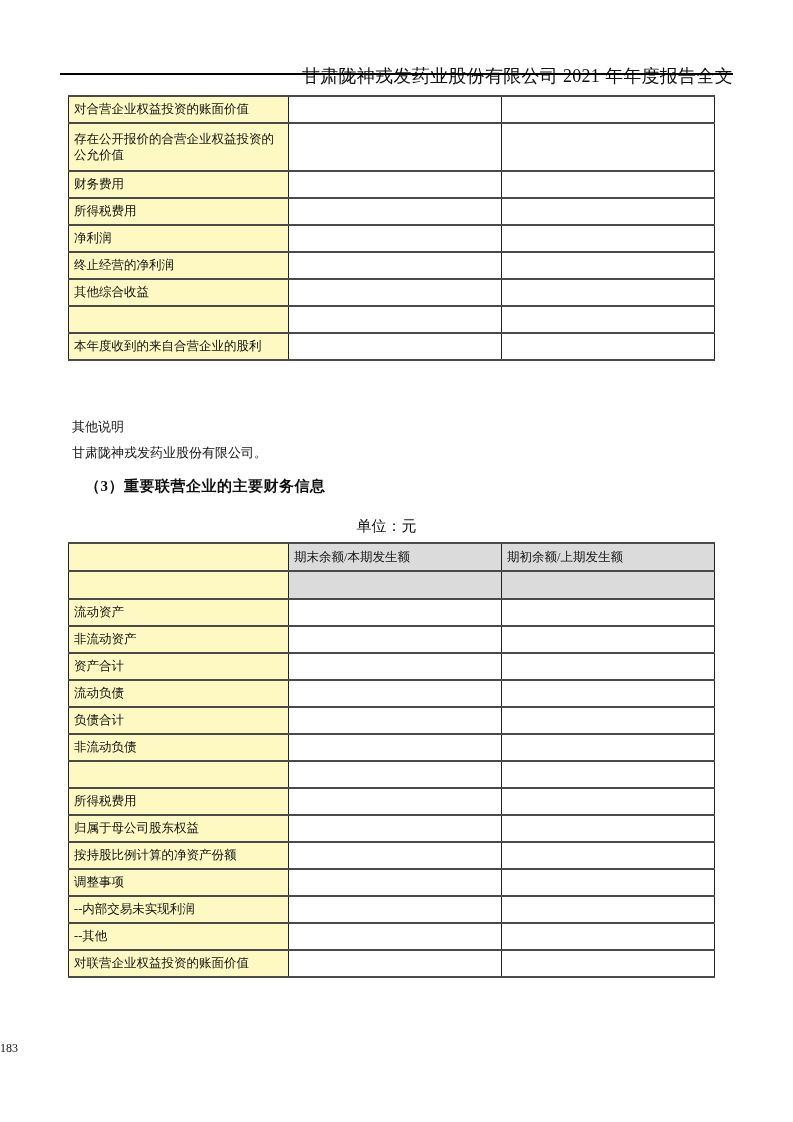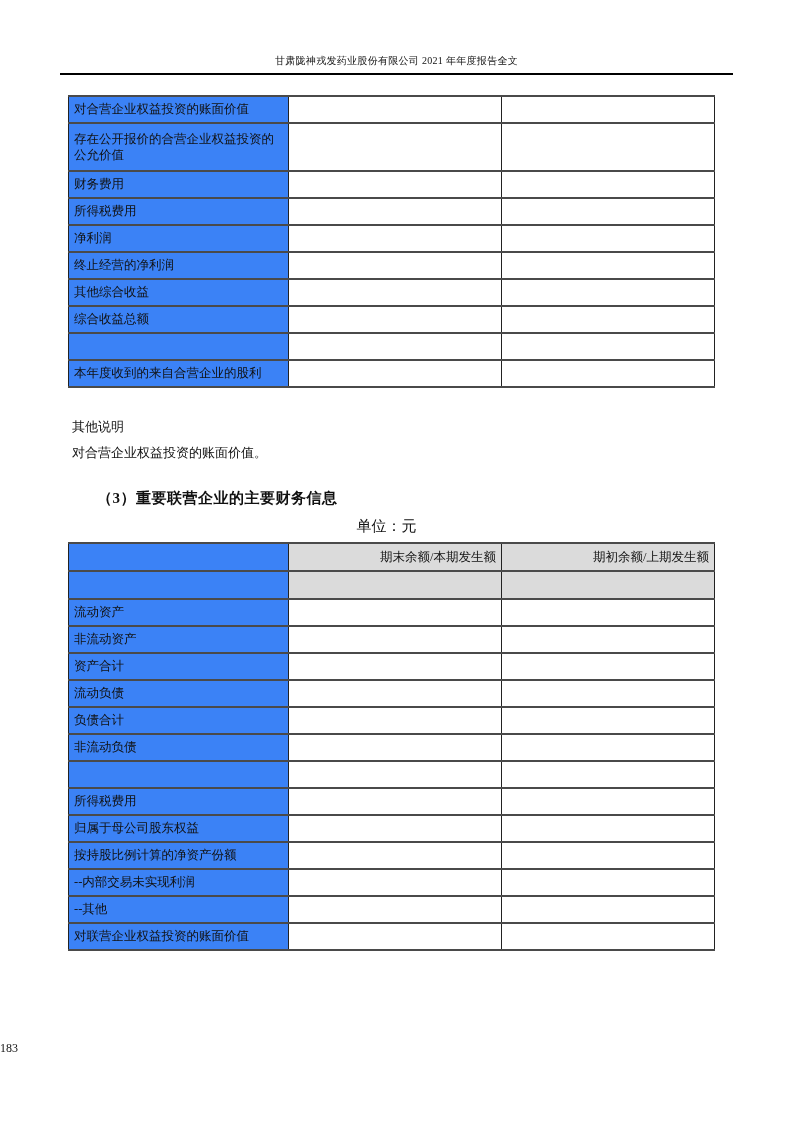--- a/index.html
+++ b/index.html
@@ -7,23 +7,23 @@
     position: relative;
     width: 793px;
     height: 1122px;
     background: #ffffff;
     font-family: "Liberation Serif", "DejaVu Serif", serif;
     color: #111111;
     overflow: hidden;
   }
   .doc-header {
     position: absolute;
-    left: 60px; top: 54px; width: 673px;
-    text-align: center;
-    font-size: 10px;
+    left: 60px; top: 64px; width: 673px;
+    text-align: right;
+    font-size: 18px;
     letter-spacing: 0.3px;
     white-space: nowrap;
   }
   .header-rule {
     position: absolute;
     left: 60px; top: 73px; width: 673px;
     border-top: 2px solid #000000;
   }
   .doc-table {
     position: absolute;
@@ -38,37 +38,37 @@
     border-left: 1px solid #222222;
     border-right: 1px solid #222222;
     border-top: 2px solid #4a4a4a;
     border-bottom: 2px solid #4a4a4a;
     font-size: 12.5px;
     line-height: 1.3;
     padding: 1px 5px;
     vertical-align: middle;
     overflow: hidden;
   }
-  .doc-table td.lb { background: #3b82f6; text-align: left; }
-  .doc-table td.hc { background: #dbdbdb; text-align: right; }
+  .doc-table td.lb { background: #fef9c3; text-align: left; }
+  .doc-table td.hc { background: #dbdbdb; text-align: left; }
   .doc-table td.vc { background: #ffffff; }
   tr.r  { height: 27px; }
   tr.rt { height: 48px; }
   tr.rh { height: 28px; }
   .note-title {
     position: absolute; left: 72px; top: 418px;
     font-size: 13px;
   }
   .note-body {
     position: absolute; left: 72px; top: 444px;
     font-size: 13px;
   }
   .sec-heading {
     position: absolute; left: 85px; top: 477px;
-    margin: 12px;
+    margin: 0;
     font-size: 15px;
     font-weight: 700;
     letter-spacing: 0.5px;
   }
   .unit-label {
     position: absolute; left: 60px; top: 517px; width: 653px;
     text-align: center;
     font-size: 15px;
   }
   .page-number {
@@ -123,39 +123,34 @@
           <td class="lb">终止经营的净利润</td>
           <td class="vc"></td>
           <td class="vc"></td>
         </tr>
       <tr class="r">
           <td class="lb">其他综合收益</td>
           <td class="vc"></td>
           <td class="vc"></td>
         </tr>
       <tr class="r">
-          <td class="lb">综合收益总额</td>
-          <td class="vc"></td>
-          <td class="vc"></td>
-        </tr>
-      <tr class="r">
           <td class="lb"></td>
           <td class="vc"></td>
           <td class="vc"></td>
         </tr>
       <tr class="r">
           <td class="lb">本年度收到的来自合营企业的股利</td>
           <td class="vc"></td>
           <td class="vc"></td>
         </tr>
     </tbody>
   </table>
 
   <div class="note-title">其他说明</div>
-  <div class="note-body">对合营企业权益投资的账面价值。</div>
+  <div class="note-body">甘肃陇神戎发药业股份有限公司。</div>
 
   <h3 class="sec-heading">（3）重要联营企业的主要财务信息</h3>
   <div class="unit-label">单位：元</div>
 
   <table class="doc-table t2">
     <colgroup>
       <col style="width:220px">
         <col style="width:213px">
         <col style="width:213px">
     </colgroup>
@@ -214,20 +209,25 @@
           <td class="lb">归属于母公司股东权益</td>
           <td class="vc"></td>
           <td class="vc"></td>
         </tr>
       <tr class="r">
           <td class="lb">按持股比例计算的净资产份额</td>
           <td class="vc"></td>
           <td class="vc"></td>
         </tr>
       <tr class="r">
+          <td class="lb">调整事项</td>
+          <td class="vc"></td>
+          <td class="vc"></td>
+        </tr>
+      <tr class="r">
           <td class="lb">--内部交易未实现利润</td>
           <td class="vc"></td>
           <td class="vc"></td>
         </tr>
       <tr class="r">
           <td class="lb">--其他</td>
           <td class="vc"></td>
           <td class="vc"></td>
         </tr>
       <tr class="r">

